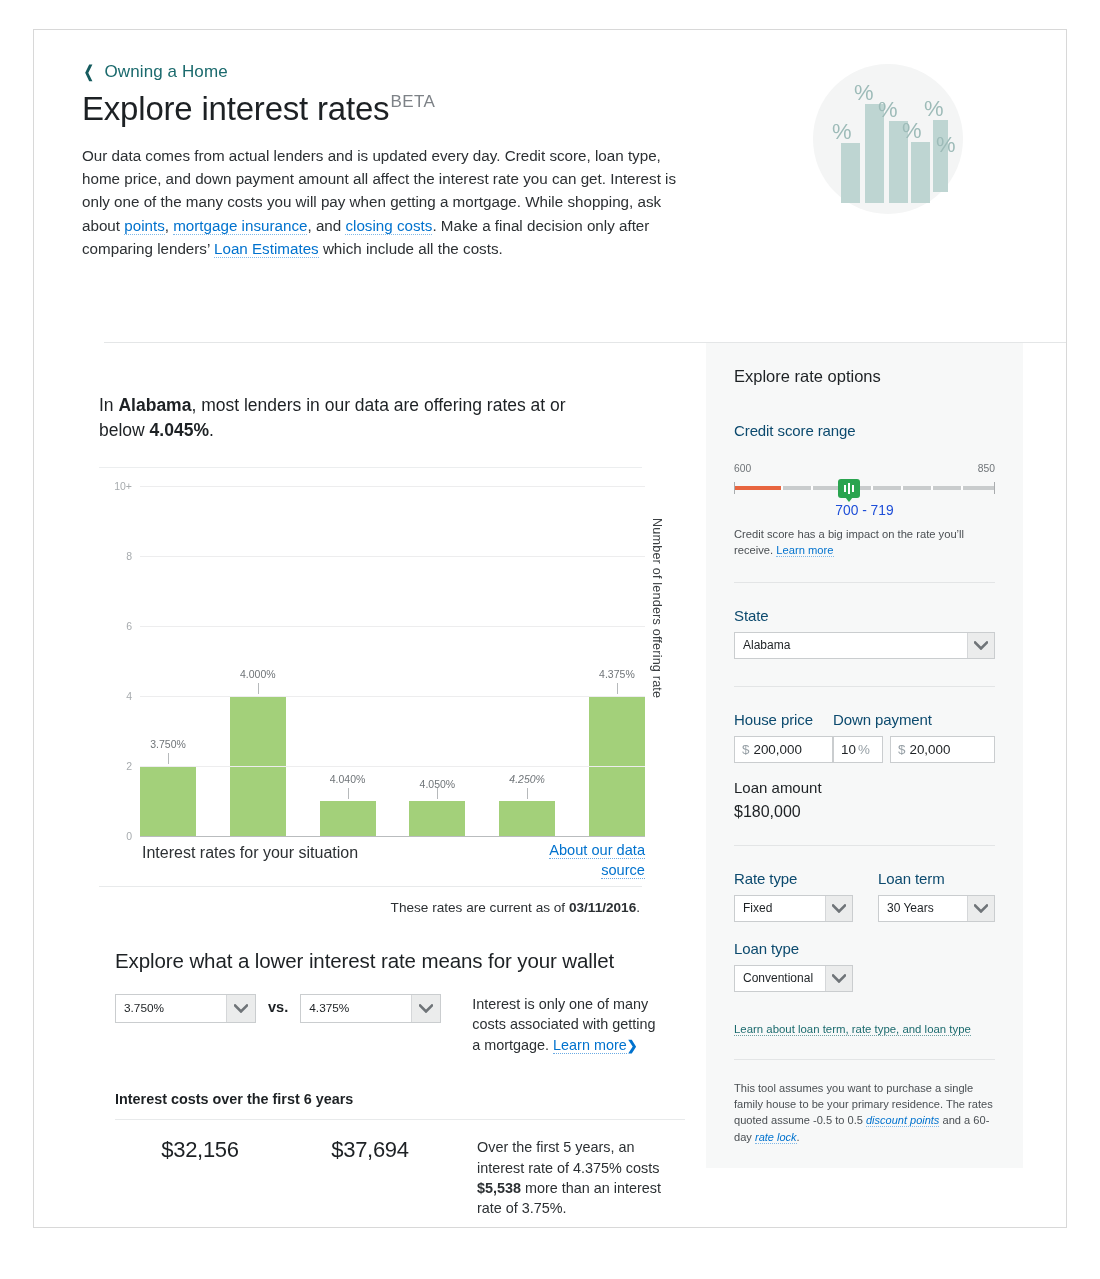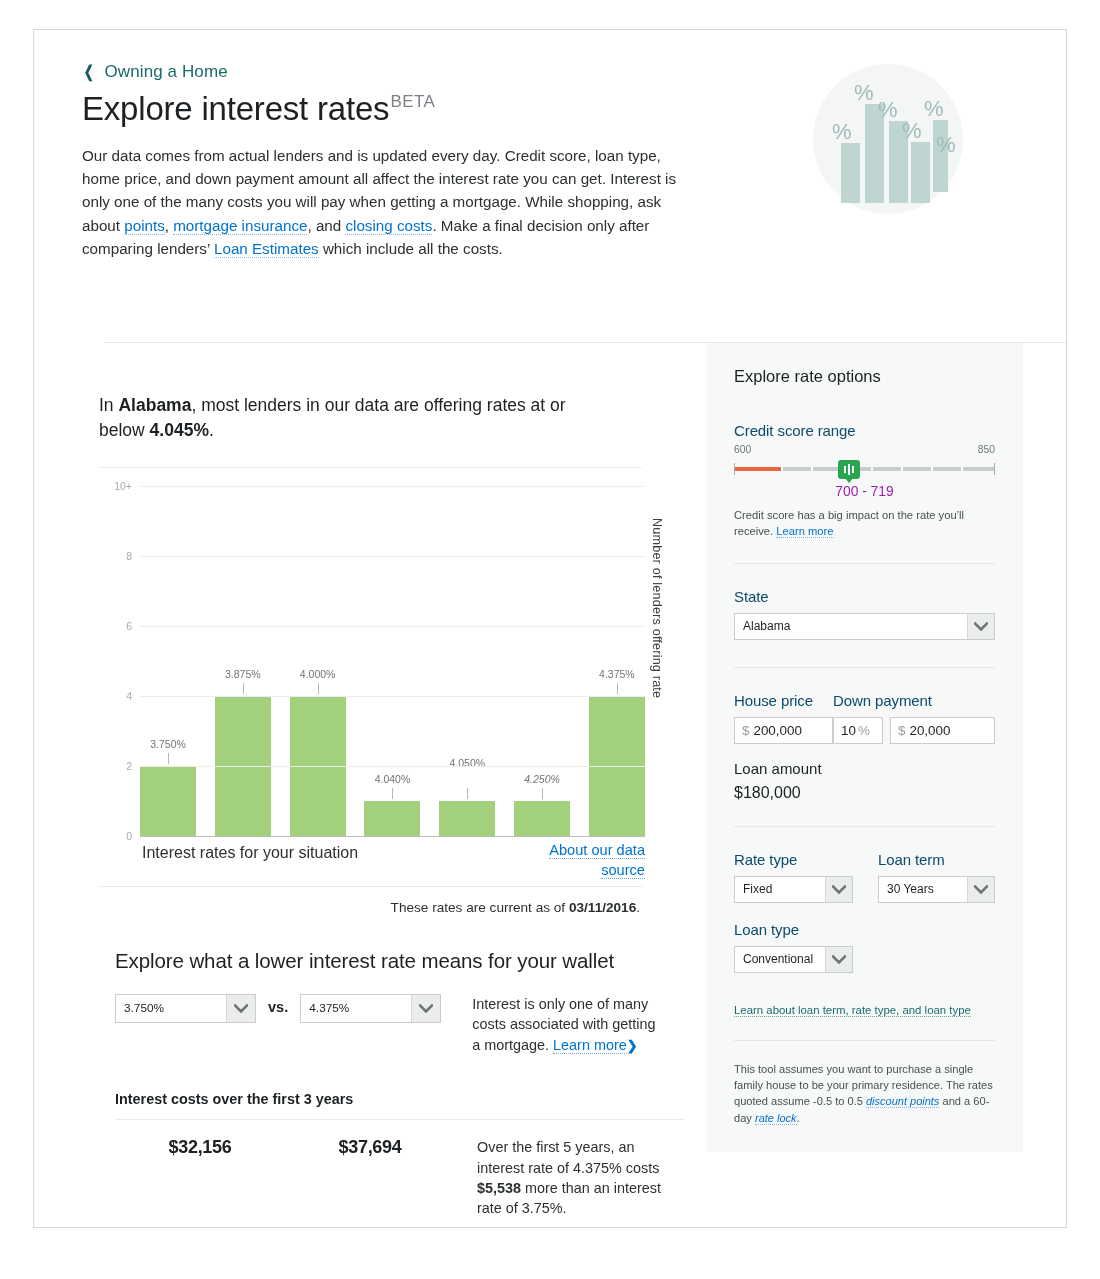--- a/index.html
+++ b/index.html
@@ -175,39 +175,39 @@
 
   .costs-h {
     margin: 36px 0 0 81px;
     font-size: 14.4px; font-weight: 700; color: #1d2124;
   }
   .hr-costs {
     margin: 12px 0 0 81px; width: 570px; height: 1px; background: #e8eaeb;
   }
   .costs-row { margin: 17px 0 0 81px; display: flex; align-items: flex-start; }
   .cost-val {
-    font-size: 18px; font-weight: 700; color: #1d2124;
+    font-size: 22px; font-weight: 400; color: #1d2124;
     letter-spacing: -.3px; width: 170px; text-align: center;
   }
   .cost-note {
     margin-left: 22px; width: 196px;
     font-size: 14.4px; line-height: 1.42; color: #2c3033;
   }
   .cost-note b { font-weight: 700; }
 
   
   .p-title { font-size: 16.5px; color: #1d2124; font-weight: 400; }
   .p-label {
     font-size: 15px; color: #0c4a6e; font-weight: 400; letter-spacing: -.1px;
   }
   .p-sep { height: 1px; background: #e3e5e6; }
 
   .slider-ends {
     display: flex; justify-content: space-between;
-    font-size: 10.3px; color: #6f7478; margin-top: 5px;
+    font-size: 10.3px; color: #6f7478; margin-top: 24px;
   }
   .slider {
     position: relative; margin-top: 4px; height: 18px;
   }
   .s-track {
     position: absolute; left: 0; right: 0; top: 8px; height: 4px;
     background: #c9cccd;
   }
   .s-red {
     position: absolute; left: 0; top: 8px; width: 18%; height: 4px;
@@ -229,21 +229,21 @@
   }
   .s-handle:after {
     content: ""; position: absolute; bottom: -4px; left: 50%;
     margin-left: -4px;
     border-left: 4px solid transparent; border-right: 4px solid transparent;
     border-top: 5px solid #2aa44f;
   }
   .s-handle i { display: block; width: 2px; background: #fff; margin: 0 1px; }
   .s-value {
     text-align: center; margin-top: 7px;
-    font-size: 13.8px; color: #a21caf;
+    font-size: 13.8px; color: #1d4ed8;
   }
   .p-note {
     margin-top: 9px; font-size: 11.2px; line-height: 1.42; color: #4a4f53;
   }
   .p-note .ilink { font-size: 11.2px; }
 
   .fld {
     display: flex; align-items: center; height: 27px;
     border: 1px solid #cacdcf; background: #fff;
     font-size: 13.4px; color: #1d2124;
@@ -329,36 +329,31 @@
       <div class="chart-wrap">
         <div class="plot" id="plot">
           <div class="bars" id="bars">
               <div class="barcol">
                 <div class="bar-tick" style="bottom: 72px;"></div>
                 <div class="bar-lab" style="bottom: 86px;">3.750%</div>
                 <div class="bar" style="height: 70px; background: rgb(163, 208, 122);"></div>
               </div>
               <div class="barcol">
                 <div class="bar-tick" style="bottom: 142px;"></div>
-                <div class="bar-lab" style="bottom: 156px;">3.875%</div>
-                <div class="bar" style="height: 140px; background: rgb(163, 208, 122);"></div>
-              </div>
-              <div class="barcol">
-                <div class="bar-tick" style="bottom: 142px;"></div>
                 <div class="bar-lab" style="bottom: 156px;">4.000%</div>
                 <div class="bar" style="height: 140px; background: rgb(163, 208, 122);"></div>
               </div>
               <div class="barcol">
                 <div class="bar-tick" style="bottom: 37px;"></div>
                 <div class="bar-lab" style="bottom: 51px;">4.040%</div>
                 <div class="bar" style="height: 35px; background: rgb(163, 208, 122);"></div>
               </div>
               <div class="barcol">
                 <div class="bar-tick" style="bottom: 37px;"></div>
-                <div class="bar-lab" style="bottom: 67px; text-align: right;">4.050%</div>
+                <div class="bar-lab" style="bottom: 46px; text-align: right;">4.050%</div>
                 <div class="bar" style="height: 35px; background: rgb(163, 208, 122);"></div>
               </div>
               <div class="barcol">
                 <div class="bar-tick" style="bottom: 37px;"></div>
                 <div class="bar-lab" style="bottom: 51px; font-style: italic;">4.250%</div>
                 <div class="bar" style="height: 35px; background: rgb(163, 208, 122);"></div>
               </div>
               <div class="barcol">
                 <div class="bar-tick" style="bottom: 142px;"></div>
                 <div class="bar-lab" style="bottom: 156px;">4.375%</div>
@@ -412,21 +407,21 @@
             <svg width="14" height="9" viewBox="0 0 14 9">
                 <path d="M1 1.5 L7 7.5 L13 1.5" fill="none" stroke="#6f7478" stroke-width="2.6" stroke-linecap="square"></path>
               </svg>
           </span>
         </div>
         <div class="vs-note">
           <span>Interest is only one of many costs associated with getting a mortgage. </span><a class="lm">Learn more</a><span class="lm-chev">❯</span>
         </div>
       </div>
 
-      <h3 class="costs-h">Interest costs over the first 3 years</h3>
+      <h3 class="costs-h">Interest costs over the first 6 years</h3>
       <div class="hr-costs"></div>
       <div class="costs-row">
         <div class="cost-val">$32,156</div>
         <div class="cost-val">$37,694</div>
         <div class="cost-note">
           <span>Over the first 5 years, an interest rate of 4.375% costs </span><b>$5,538</b><span> more than an interest rate of 3.75%.</span>
         </div>
       </div>
     </div>
 

